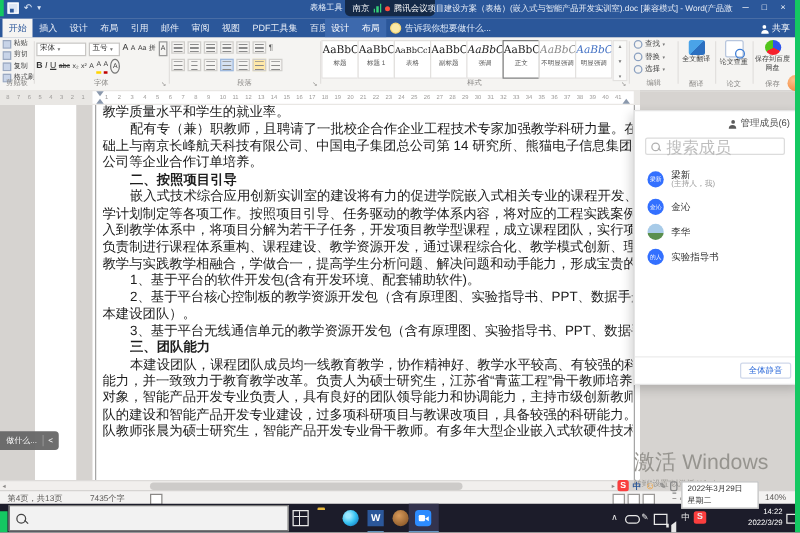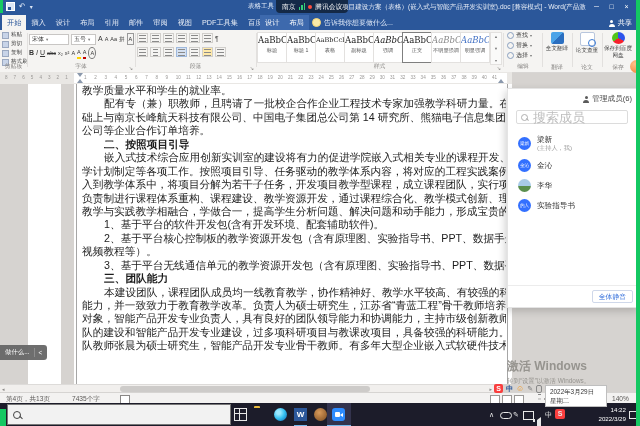--- a/index.html
+++ b/index.html
@@ -146,21 +146,21 @@
   #sb-slider{position:absolute;left:544px;top:5px;width:62px;height:1.5px;background:#a6a4a2;}
   #sb-knob{position:absolute;left:582px;top:1.5px;width:3px;height:8px;background:#8a8886;}
   #sb-zoom{position:absolute;left:612px;top:2px;}
 
   
   #date-tip{position:absolute;left:545px;top:385px;width:62px;height:22px;background:#fff;border:1px solid #bfbfbf;
     font-size:6.4px;color:#333;padding:2px 4px;line-height:8.5px;z-index:55;box-sizing:border-box;}
 
   
   #watermark{position:absolute;left:507px;top:358px;color:#96948f;}
-  #wm1{font-size:12px;font-weight:bold;}
+  #wm1{font-size:17px;}
   #wm2{font-size:6.4px;margin-top:2px;}
 
   
   #float-pill{position:absolute;left:0;top:345px;height:15px;background:rgba(102,102,102,.95);border-radius:0 3px 3px 0;
     color:#fff;font-size:6.4px;display:flex;align-items:center;gap:4px;padding:0 5px;z-index:40;}
   #float-pill .divline{width:1px;height:9px;background:#8d8d8d;}
 
   
   #panel{position:absolute;left:507px;top:88px;width:133px;height:220px;background:#fff;z-index:30;
     border:1px solid #e4e4e4;box-shadow:-2px 3px 8px rgba(0,0,0,.18);box-sizing:border-box;}
@@ -515,21 +515,21 @@
           <div class="dline">础上与南京长峰航天科技有限公司、中国电子集团总公司第 14 研究所、熊猫电子信息集团有限</div>
           <div class="dline">公司等企业合作订单培养。</div>
           <div class="dline b ind">二、按照项目引导</div>
           <div class="dline ind">嵌入式技术综合应用创新实训室的建设将有力的促进学院嵌入式相关专业的课程开发、教</div>
           <div class="dline">学计划制定等各项工作。按照项目引导、任务驱动的教学体系内容，将对应的工程实践案例嵌</div>
           <div class="dline">入到教学体系中，将项目分解为若干子任务，开发项目教学型课程，成立课程团队，实行项目</div>
           <div class="dline">负责制进行课程体系重构、课程建设、教学资源开发，通过课程综合化、教学模式创新、理论</div>
           <div class="dline">教学与实践教学相融合，学做合一，提高学生分析问题、解决问题和动手能力，形成宝贵的教</div>
           <div class="dline ind">1、基于平台的软件开发包(含有开发环境、配套辅助软件)。</div>
           <div class="dline ind">2、基于平台核心控制板的教学资源开发包（含有原理图、实验指导书、PPT、数据手册、视</div>
-          <div class="dline">视频教程等）。</div>
+          <div class="dline">本建设团队）。</div>
           <div class="dline ind">3、基于平台无线通信单元的教学资源开发包（含有原理图、实验指导书、PPT、数据手册、</div>
           <div class="dline b ind">三、团队能力</div>
           <div class="dline ind">本建设团队，课程团队成员均一线教育教学，协作精神好、教学水平较高、有较强的科研</div>
           <div class="dline">能力，并一致致力于教育教学改革。负责人为硕士研究生，江苏省“青蓝工程”骨干教师培养</div>
           <div class="dline">对象，智能产品开发专业负责人，具有良好的团队领导能力和协调能力，主持市级创新教师团</div>
           <div class="dline">队的建设和智能产品开发专业建设，过多项科研项目与教课改项目，具备较强的科研能力。团</div>
           <div class="dline">队教师张晨为硕士研究生，智能产品开发专业骨干教师。有多年大型企业嵌入式软硬件技术开</div>
         </div>
     </div>
 

